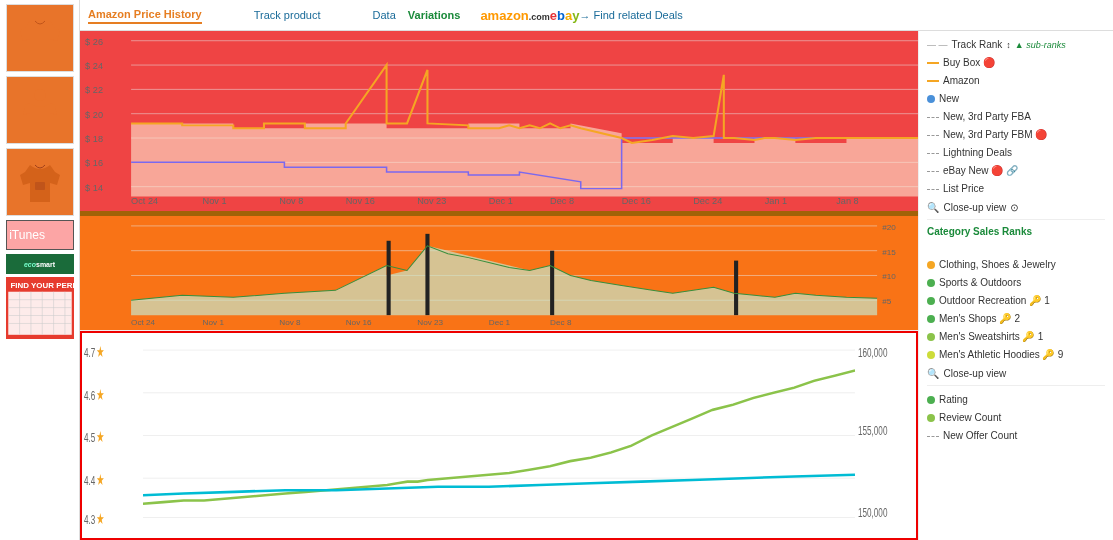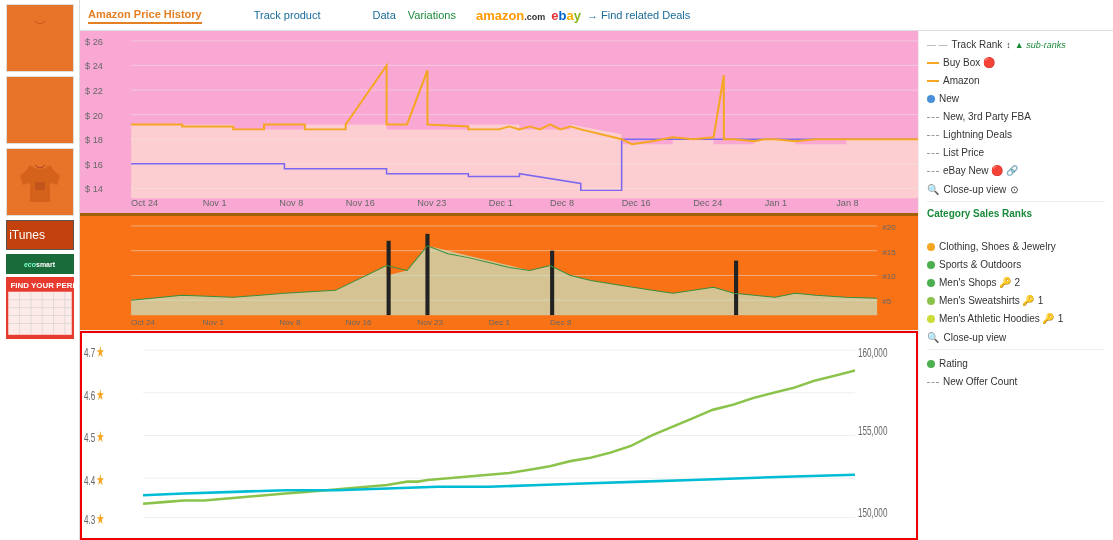--- a/index.html
+++ b/index.html
@@ -19,35 +19,35 @@
     
     
     .main { flex: 1; display: flex; flex-direction: column; }
     
     
     .nav-bar { display: flex; align-items: center; padding: 6px 8px; border-bottom: 1px solid #ddd; background: #fff; gap: 12px; }
     
     .nav-tab { font-size: 11px; color: #333; cursor: pointer; padding: 2px 0; }
     .nav-tab.active { color: #e67e22; border-bottom: 2px solid #e67e22; font-weight: bold; }
     .nav-tab.blue { color: #1a6b99; margin-left: 40px; }
-    .nav-tab.green { color: #1a8a3a; }
+    .nav-tab.green { color: #1a8a3a; font-weight: bold; }
     .ebay-logo { font-size: 13px; font-weight: bold; color: #000; }
     .ebay-logo span:nth-child(1) { color: #e53238; }
     .ebay-logo span:nth-child(2) { color: #0064d2; }
     .ebay-logo span:nth-child(3) { color: #f5af02; }
     .ebay-logo span:nth-child(4) { color: #86b817; }
     .find-deals { color: #1a6b99; font-size: 11px; }
     
     
     .charts-area { display: flex; flex: 1; overflow: hidden; }
     
     .charts-main { flex: 1; display: flex; flex-direction: column; overflow: hidden; }
     
     
-    .price-chart { flex: 0 0 auto; height: 185px; position: relative; background: #f9a8d4; border-bottom: 3px solid #a16207; }
+    .price-chart { flex: 0 0 auto; height: 185px; position: relative; background: #ef4444; border-bottom: 5px solid #a16207; }
     
     
     .rank-chart { flex: 0 0 auto; height: 115px; position: relative; background: #f97316; border-bottom: 1px solid #eee; }
     
     
     .rating-chart { flex: 1; position: relative; background: #fff; border: 2px solid #e00; }
     
     
     .legend-panel { width: 195px; background: #fff; border-left: 1px solid #eee; padding: 6px 8px; display: flex; flex-direction: column; gap: 2px; overflow: hidden; }
     
@@ -87,21 +87,21 @@
     </div>
 
     <div class="product-thumb">
       <svg viewBox="0 0 50 50" xmlns="http://www.w3.org/2000/svg">
         <path d="M15,8 L10,15 L5,18 L8,28 L15,26 L15,45 L35,45 L35,26 L42,28 L45,18 L40,15 L35,8 Q30,12 25,12 Q20,12 15,8 Z" fill="#d4621a"></path>
         <path d="M20,8 Q25,14 30,8" fill="none" stroke="#a0401a" stroke-width="1"></path>
         <rect x="20" y="25" width="10" height="8" rx="1" fill="#c0541a"></rect>
       </svg>
     </div>
 
-    <div class="brand-logo" style="background:#c2410c; border:1px solid #555;">
+    <div class="brand-logo" style="background:#fca5a5; border:1px solid #555;">
       <svg viewBox="0 0 60 20" xmlns="http://www.w3.org/2000/svg">
         <text x="2" y="14" font-size="11" fill="white" font-family="Arial">iTunes</text>
       </svg>
     </div>
 
     <div class="brand-logo2">
       <span style="font-size:7px; color:#7fc; font-style:italic;">eco</span>
         <span style="font-size:7px;">smart</span>
     </div>
 
@@ -124,21 +124,21 @@
   </div>
 
   <div class="main">
 
     <div class="nav-bar">
       <span class="nav-tab active">Amazon Price History</span>
       <span class="nav-tab blue">Track product</span>
       <span class="nav-tab blue">Data</span>
       <span class="nav-tab green">Variations</span>
 
-      <div style="margin-left:8px; display:flex; align-items:center; gap:6px;">
+      <div style="margin-left:8px; display:flex; align-items:center; ">
         <span style="font-size:13px; font-weight:bold;">
           <span style="color:#f90;">amazon</span><span style="color:#333; font-size:9px;">.com</span>
         </span>
         <span class="ebay-logo">
           <span>e</span><span>b</span><span>a</span><span>y</span>
         </span>
         <span class="find-deals">→ Find related Deals</span>
       </div>
     </div>
 
@@ -270,34 +270,38 @@
         <div class="legend-item">
           <div class="legend-dot" style="background:#4a90d9;"></div>
           <span>New</span>
         </div>
 
         <div class="legend-item">
           <div class="legend-dashed"></div>
           <span>New, 3rd Party FBA</span>
         </div>
 
+        <div class="legend-item">
+          <div class="legend-dashed"></div>
+          <span>New, 3rd Party FBM 🔴</span>
+        </div>
 
         <div class="legend-item">
           <div class="legend-dashed"></div>
           <span>Lightning Deals</span>
         </div>
 
         <div class="legend-item">
           <div class="legend-dashed"></div>
+          <span>eBay New 🔴 🔗</span>
+        </div>
+
+        <div class="legend-item">
+          <div class="legend-dashed"></div>
           <span>List Price</span>
-        </div>
-
-        <div class="legend-item">
-          <div class="legend-dashed"></div>
-          <span>eBay New 🔴 🔗</span>
         </div>
 
         <div class="close-up-btn">
           <span>🔍</span>
             <span>Close-up view</span>
             <span>⊙</span>
         </div>
 
         <div style="border-top:1px solid #eee; margin: 4px 0;"></div>
 
@@ -306,42 +310,50 @@
         <div class="legend-item">
           <div class="legend-dot" style="background:#f5a623;"></div>
           <span>Clothing, Shoes &amp; Jewelry</span>
         </div>
         <div class="legend-item">
           <div class="legend-dot" style="background:#4CAF50;"></div>
           <span>Sports &amp; Outdoors</span>
         </div>
         <div class="legend-item">
           <div class="legend-dot" style="background:#4CAF50;"></div>
+          <span>Outdoor Recreation 🔑 1</span>
+        </div>
+        <div class="legend-item">
+          <div class="legend-dot" style="background:#4CAF50;"></div>
           <span>Men's Shops 🔑 2</span>
         </div>
         <div class="legend-item">
           <div class="legend-dot" style="background:#8BC34A;"></div>
           <span>Men's Sweatshirts 🔑 1</span>
         </div>
         <div class="legend-item">
           <div class="legend-dot" style="background:#CDDC39;"></div>
-          <span>Men's Athletic Hoodies 🔑 1</span>
+          <span>Men's Athletic Hoodies 🔑 9</span>
         </div>
 
         <div class="close-up-btn">
           <span>🔍</span>
             <span>Close-up view</span>
         </div>
 
         <div style="border-top:1px solid #eee; margin:4px 0;"></div>
 
         <div class="legend-item">
           <div class="legend-dot" style="background:#4CAF50;"></div>
           <span>Rating</span>
         </div>
         <div class="legend-item">
+          <div class="legend-dot" style="background:#8BC34A;"></div>
+          <span>Review Count</span>
+        </div>
+        <div class="legend-item">
           <div class="legend-dashed"></div>
           <span>New Offer Count</span>
         </div>
       </div>
     </div>
   </div>
 </div>
 
 </body></html>

